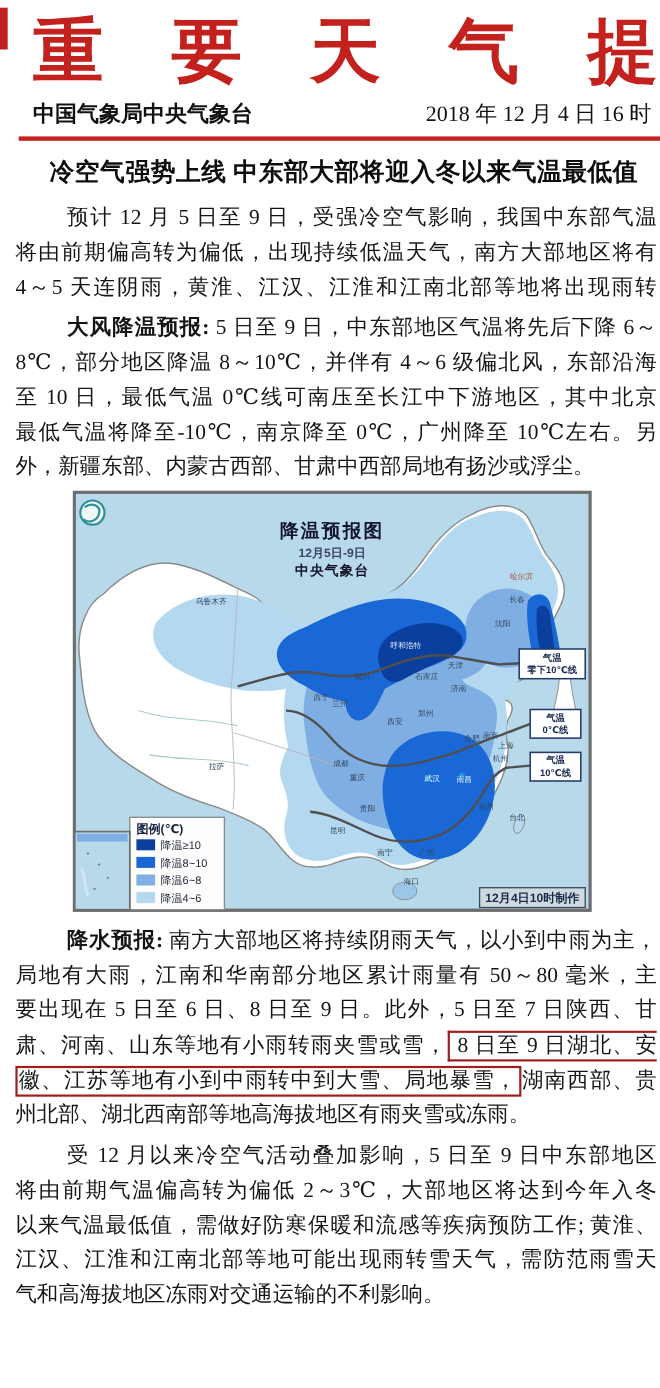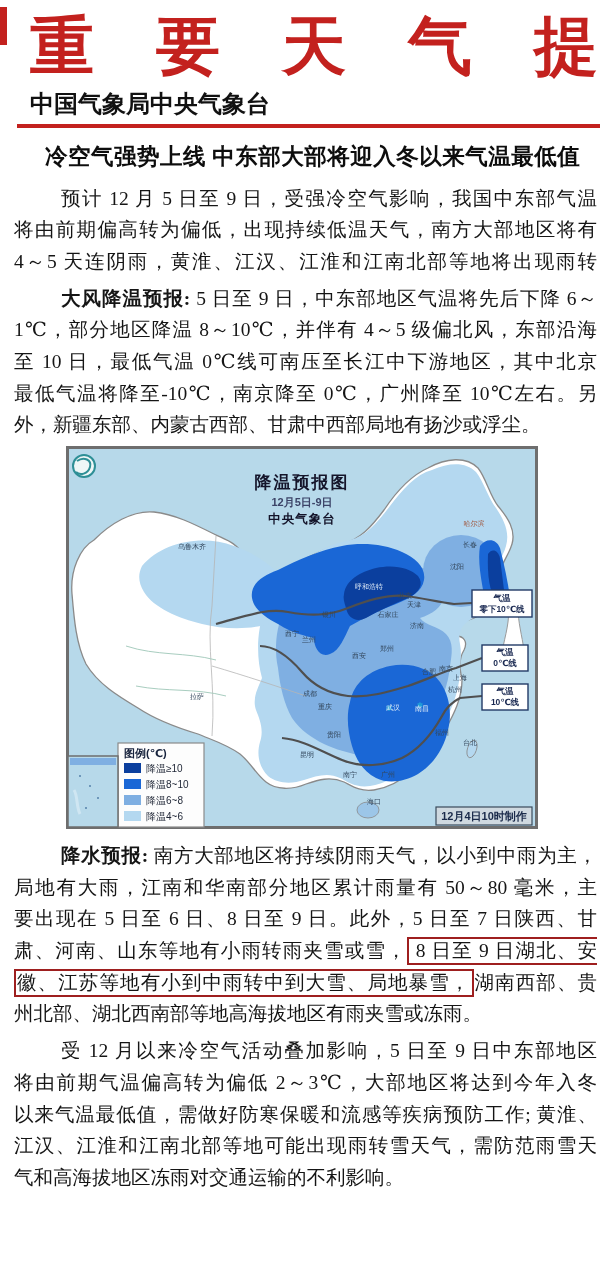--- a/index.html
+++ b/index.html
@@ -8,21 +8,21 @@
     font-family:"Liberation Serif","DejaVu Serif",serif;
     position:relative;
   }
   .corner-mark{position:absolute;left:0;top:7px;width:7px;height:38px;background:#c3211e;}
   .main-title{
     color:#c3211e;font-weight:bold;font-size:64px;letter-spacing:23px;
     margin:4px 0 0 30px;height:86px;line-height:86px;white-space:nowrap;
   }
   .header-row{
     display:flex;justify-content:space-between;align-items:baseline;
-    margin:2px 8px 0 30px;font-size:24px;line-height:24px;color:#111;
+    margin:2px 8px 0 30px;font-size:20px;line-height:24px;color:#111;
   }
   .header-row .src{font-weight:bold;}
   .red-rule{height:3.5px;background:#c3211e;margin:8px 0 0 17px;}
   .headline{
     font-size:22.5px;font-weight:bold;color:#0d0d0d;margin:13px 0 0 45px;
     line-height:32px;letter-spacing:0.5px;
   }
   #body-text{margin:0 3px 0 14px;color:#151515;}
   .para{margin-top:5px;}
   .para:first-child{margin-top:10px;}
@@ -56,35 +56,36 @@
 </style>
 </head>
 <body>
 
 <div class="corner-mark"></div>
 
 <div class="main-title">重 要 天 气 提 示</div>
 
 <div class="header-row">
   <span class="src">中国气象局中央气象台</span>
+  <span class="dt">2018 年 12 月 4 日 16 时</span>
 </div>
 
 <div class="red-rule"></div>
 
 <div class="headline">冷空气强势上线 中东部大部将迎入冬以来气温最低值</div>
 
 <div id="body-text">
     <div class="para">
       <div class="tline indent"><span>预计 12 月 5 日至 9 日，受强冷空气影响，我国中东部气温</span></div>
       <div class="tline"><span>将由前期偏高转为偏低，出现持续低温天气，南方大部地区将有</span></div>
       <div class="tline"><span>4～5 天连阴雨，黄淮、江汉、江淮和江南北部等地将出现雨转</span></div>
     </div>
     <div class="para">
       <div class="tline indent"><span class="b">大风降温预报:</span><span> 5 日至 9 日，中东部地区气温将先后下降 6～</span></div>
-      <div class="tline"><span>1℃，部分地区降温 8～10℃，并伴有 4～5 级偏北风，东部沿海</span></div>
+      <div class="tline"><span>8℃，部分地区降温 8～10℃，并伴有 4～6 级偏北风，东部沿海</span></div>
       <div class="tline"><span>至 10 日，最低气温 0℃线可南压至长江中下游地区，其中北京</span></div>
       <div class="tline"><span>最低气温将降至-10℃，南京降至 0℃，广州降至 10℃左右。另</span></div>
       <div class="tline last"><span>外，新疆东部、内蒙古西部、甘肃中西部局地有扬沙或浮尘。</span></div>
     </div>
   </div>
 
 <div class="map-wrap">
 <svg width="472" height="383" viewBox="0 0 472 383" xmlns="http://www.w3.org/2000/svg">
 
   <rect x="0" y="0" width="472" height="383" fill="#b7d9ea"></rect>

